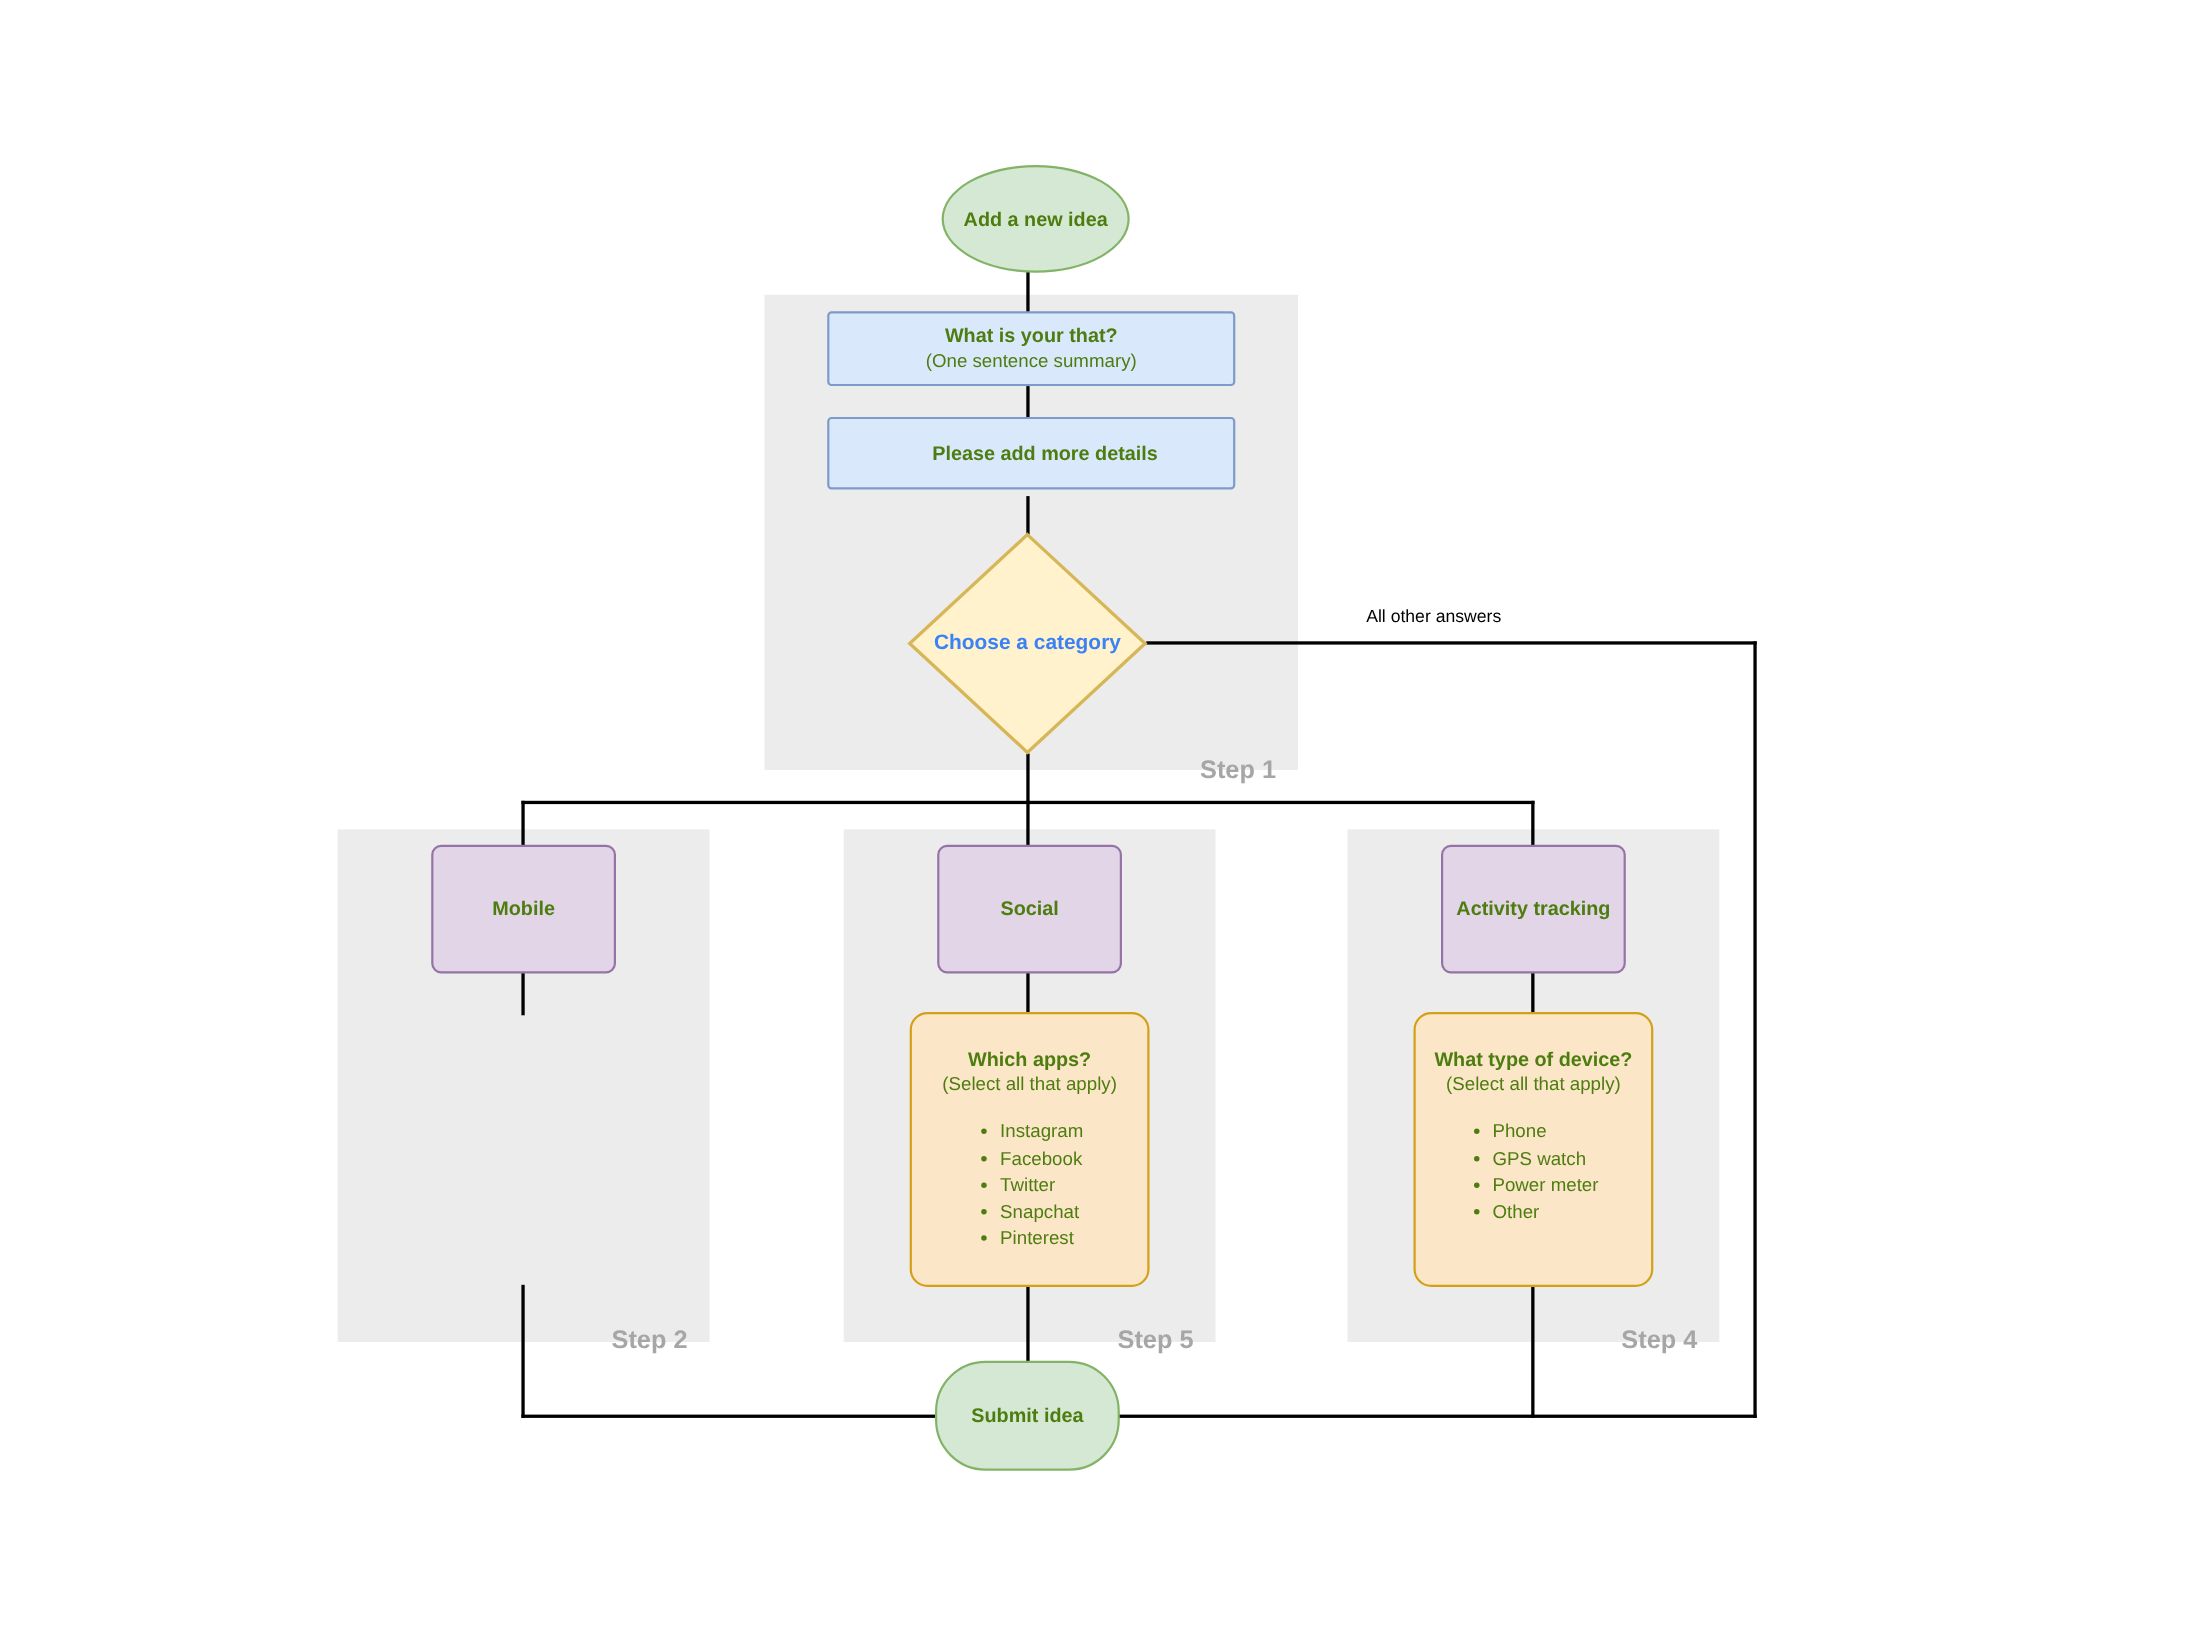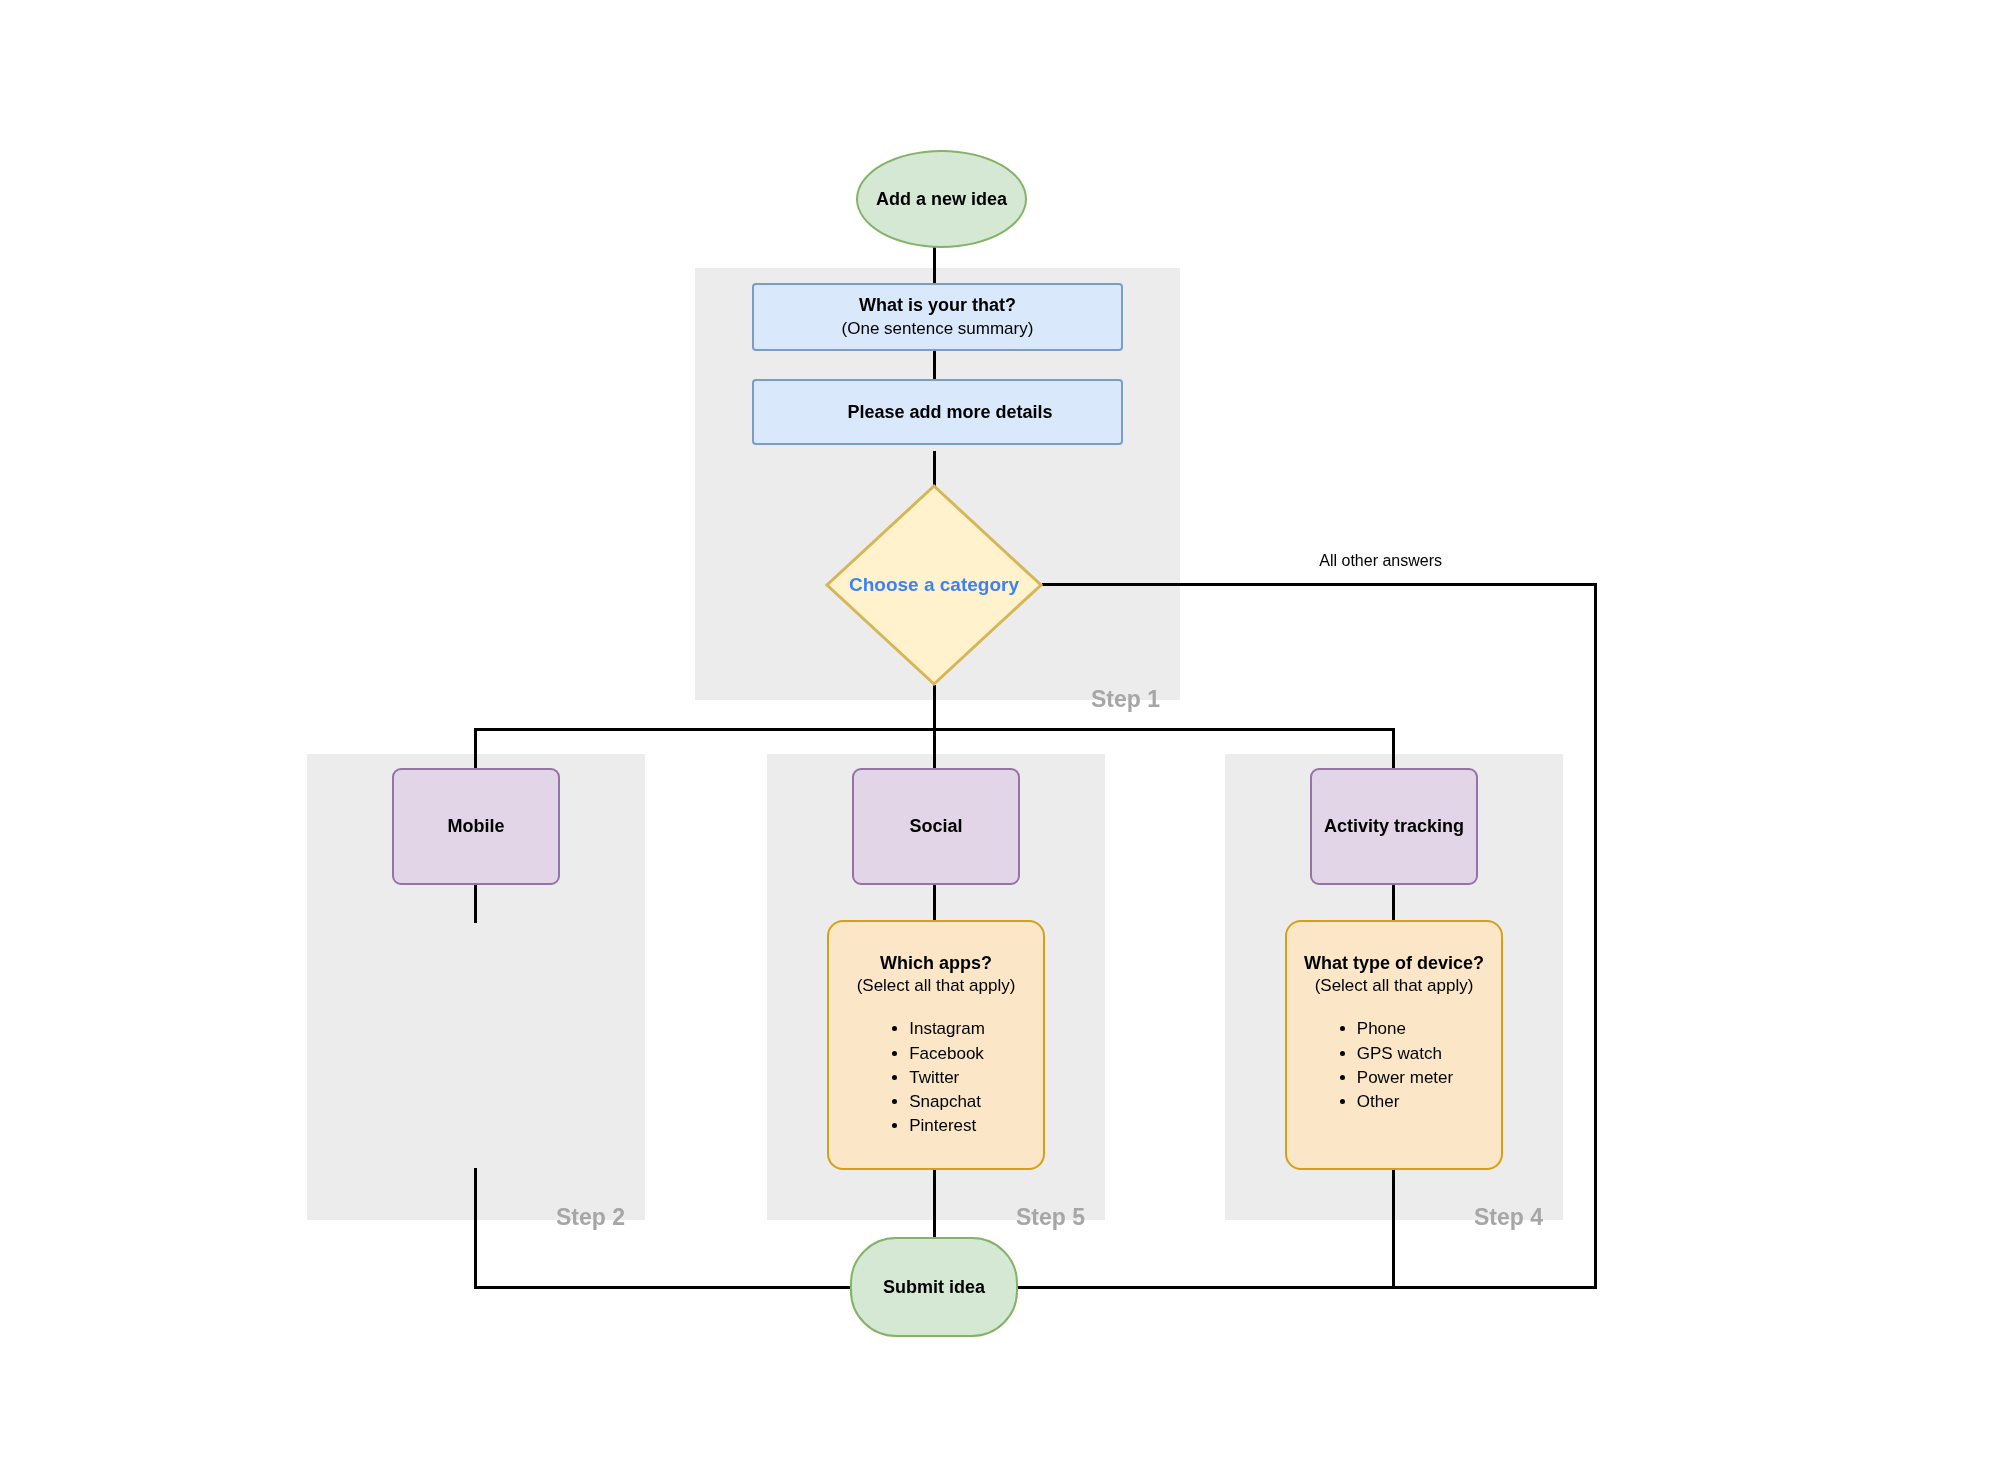--- a/index.html
+++ b/index.html
@@ -17,21 +17,21 @@
     position:absolute; background:var(--panel-bg,#ececec); z-index:0;
   }
   .step-label {
     position:absolute; width:180px; text-align:right; z-index:1;
     font-size:23px; font-weight:700; color:var(--step-label-color,#a6a6a6);margin-top:24px;
   }
   .vline, .hline { position:absolute; background:var(--line-color,#000); z-index:1; }
   .vline { width:3px; }
   .hline { height:3px; }
   .node { position:absolute; display:flex; align-items:center; justify-content:center;
-    box-sizing:border-box; z-index:2; text-align:center; color:#000000; }
+    box-sizing:border-box; z-index:2; text-align:center; color:#4d7c0f; }
   .ellipse {
     left:856px; top:150px; width:171px; height:98px;
     background:var(--start-end-fill,#d5e8d4); border:2.5px solid var(--start-end-border,#82b366);
     border-radius:50%; font-size:18px; font-weight:700;
   }
   .blue-box {
     left:752px; width:371px;
     background:var(--question-fill,#dae8fc); border:2.5px solid var(--question-border,#7d9bc9);
     border-radius:4px; flex-direction:column; line-height:1.35;
   }
@@ -59,21 +59,21 @@
   .orange-box ul {
     margin:20px auto 0 auto; padding:0 0 0 22px; text-align:left;
     font-size:17px; line-height:1.42; display:table;
   }
   .pill {
     left:850px; top:1237px; width:168px; height:100px;
     background:var(--start-end-fill,#d5e8d4); border:2.5px solid var(--start-end-border,#82b366);
     border-radius:46px; font-size:18px; font-weight:700; z-index:3;
   }
   .edge-label {
-    position:absolute; left:1242px; top:552px; width:200px; text-align:right;
+    position:absolute; left:1242px; top:552px; width:200px; text-align:left;
     font-size:16px; color:#000; z-index:2;
   }
 </style>
 </head>
 <body>
 
 <div class="canvas">
 
 
   <div class="panel" style="left:695px; top:268px; width:485px; height:432px;"></div>

